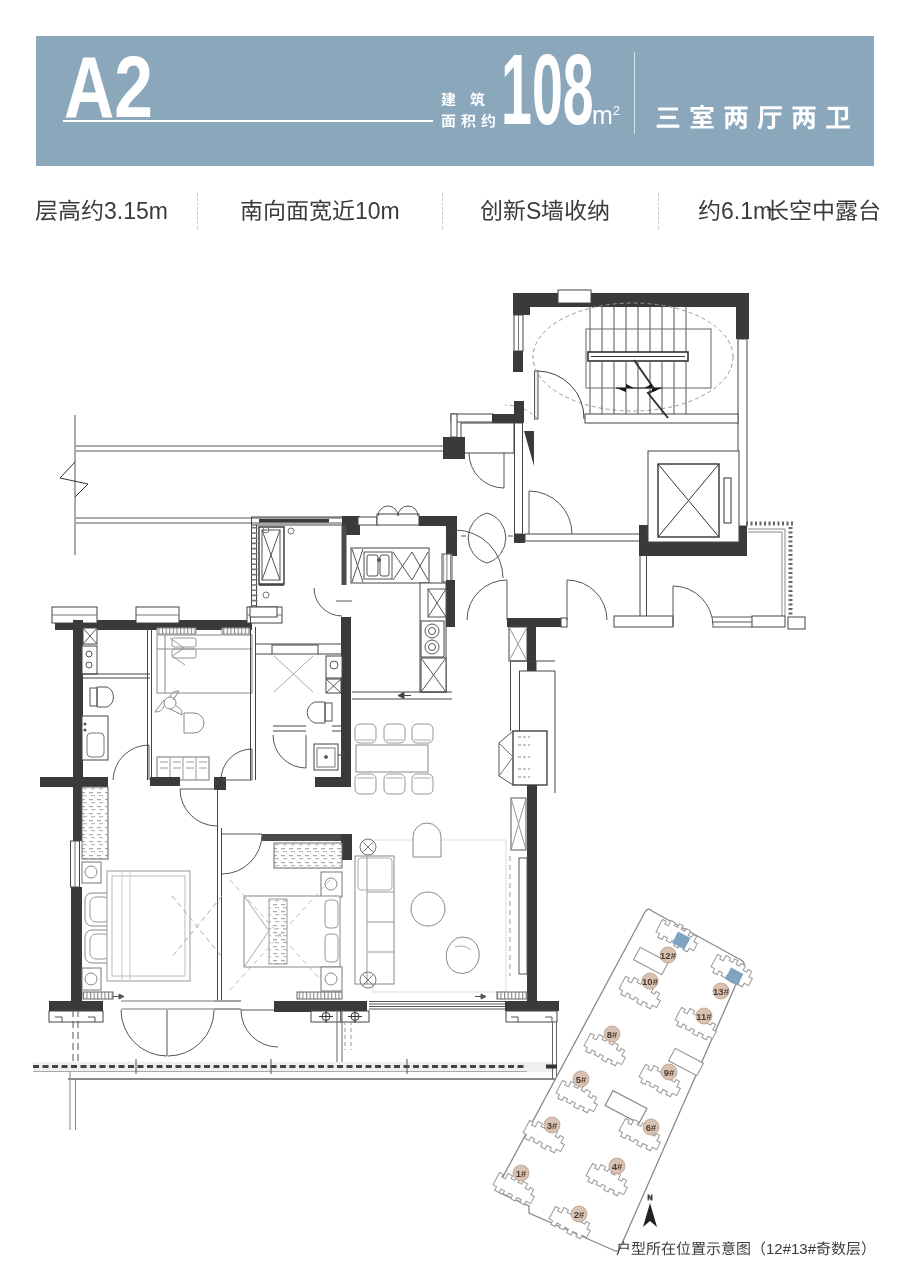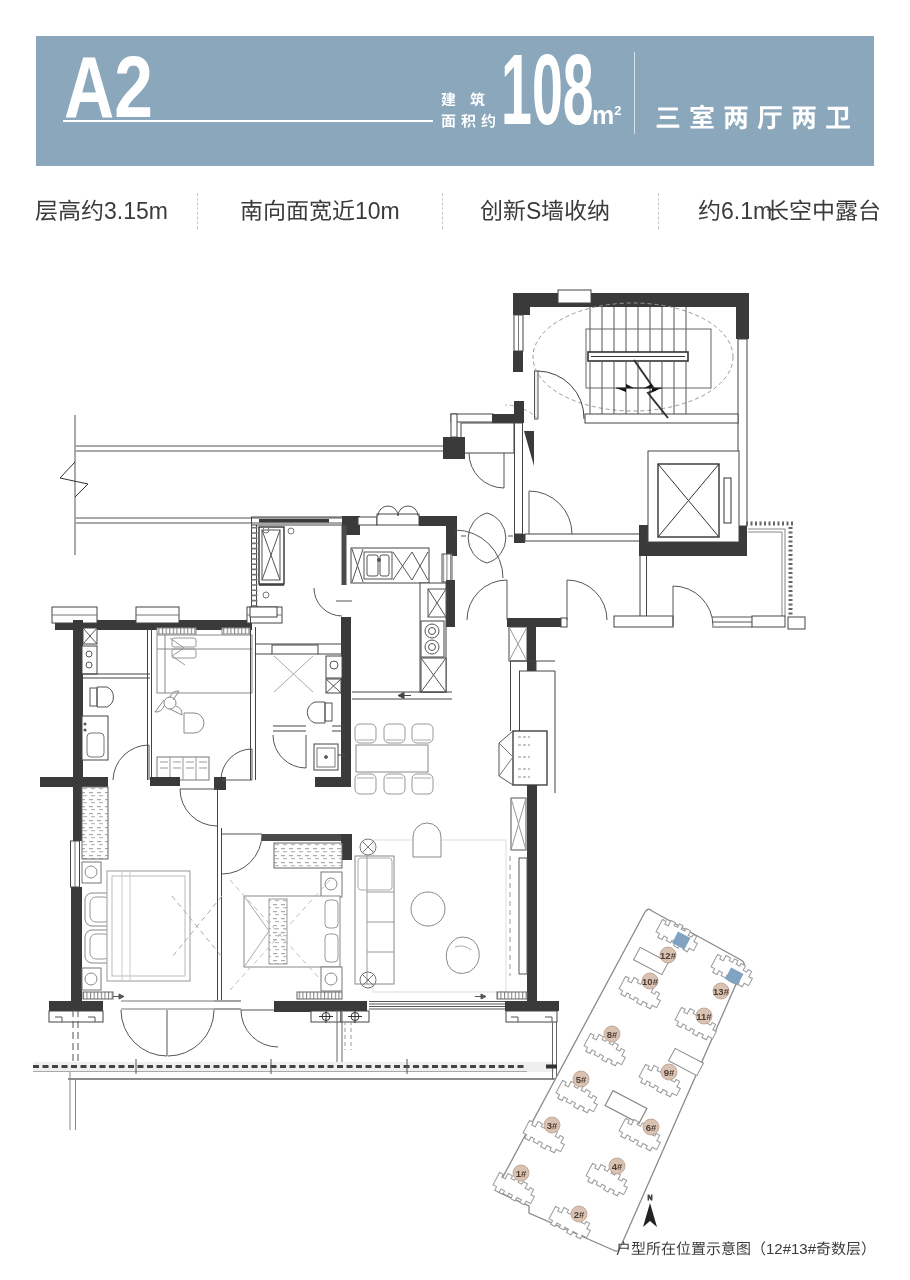--- a/index.html
+++ b/index.html
@@ -11,21 +11,21 @@
 <body>
 
 <div class="abs" style="left:36px;top:36px;width:838px;height:130px;background:#8ba7bc;"></div>
 
 <div class="abs" style="left:64px;top:43px;color:#ffffff;font-size:88px;font-weight:bold;line-height:1;transform:scaleX(0.79);transform-origin:0 0;">A2</div>
 
 <div class="abs" style="left:63px;top:120px;width:370px;height:2px;background:#ffffff;"></div>
 
 <div class="abs" style="left:501px;top:39px;color:#ffffff;font-size:101px;font-weight:bold;line-height:1;transform:scaleX(0.55);transform-origin:0 0;">108</div>
 
-<div class="abs" style="left:592px;top:103px;color:#ffffff;font-size:25px;font-weight:bold;line-height:1;">m<span style="font-size:13px;vertical-align:9px;">2</span></div>
+<div class="abs" style="left:592px;top:103px;color:#ffffff;font-size:25px;font-weight:normal;line-height:1;">m<span style="font-size:13px;vertical-align:9px;">2</span></div>
 
 <div class="abs" style="left:634px;top:52px;width:1px;height:82px;background:#d8e0e8;"></div>
 
 <div class="abs" style="left:0;top:197px;width:910px;height:30px;color:#3b3b3b;font-size:23px;">
 
   <span class="abs" style="left:197px;top:-4px;height:36px;border-left:1px dashed #c8c8c8;"></span>
 
   <span class="abs" style="left:442px;top:-4px;height:36px;border-left:1px dashed #c8c8c8;"></span>
 
   <span class="abs" style="left:658px;top:-4px;height:36px;border-left:1px dashed #c8c8c8;"></span>

